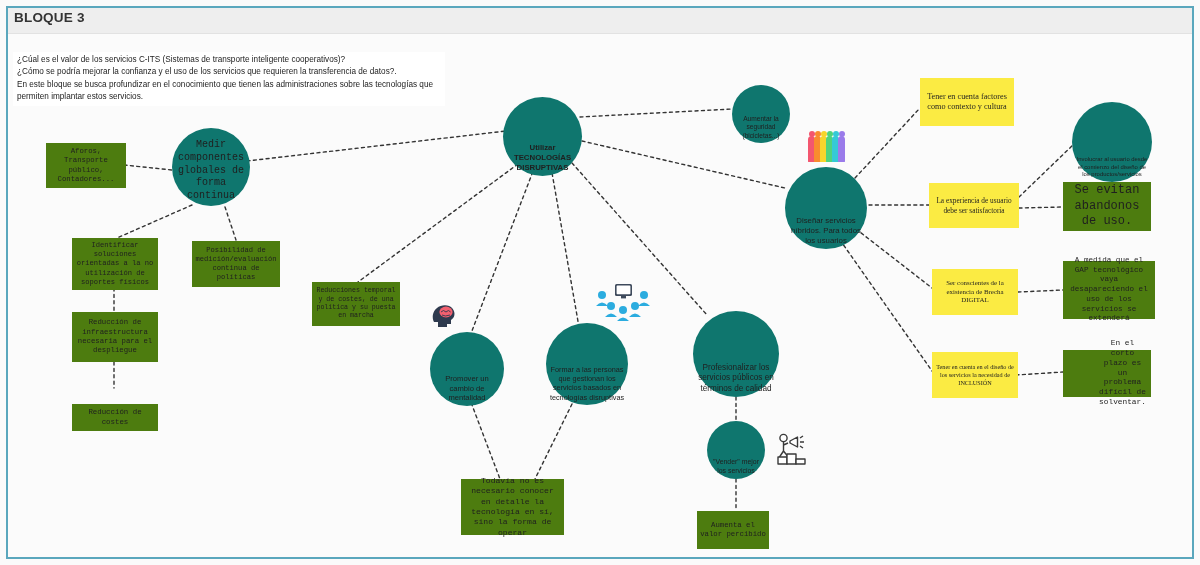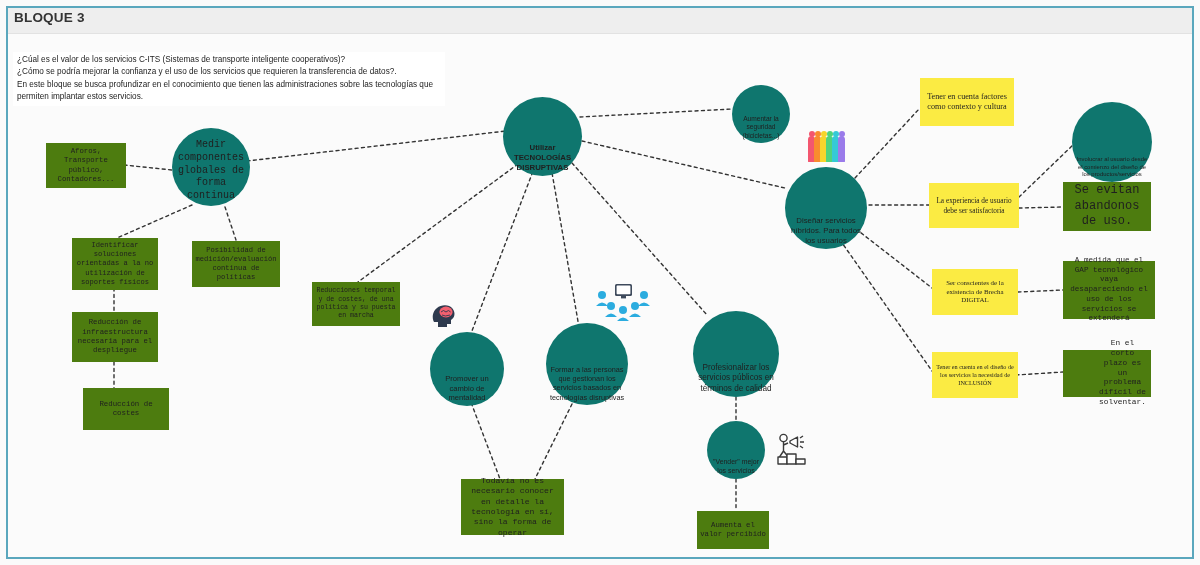--- a/index.html
+++ b/index.html
@@ -160,21 +160,21 @@
   </div>
 
   <div class="node box-blue" style="left:192px;top:241px;width:88px;height:46px;font-size:7.1px;">
     <span>Posibilidad de medición/evaluación continua de políticas</span>
   </div>
 
   <div class="node box-blue" style="left:72px;top:312px;width:86px;height:50px;font-size:7.3px;">
     <span>Reducción de infraestructura necesaria para el despliegue</span>
   </div>
 
-  <div class="node box-blue" style="left:72px;top:388px;width:86px;height:42px;font-size:7.4px;margin-left:11px;">
+  <div class="node box-blue" style="left:72px;top:404px;width:86px;height:27px;font-size:7.4px;">
     <span>Reducción de costes</span>
   </div>
 
   <div class="node circle" style="left:503px;top:97px;width:79px;height:79px;font-size:7.8px;font-weight:bold;">
     <span>Utilizar TECNOLOGÍAS DISRUPTIVAS</span>
   </div>
 
   <div class="node box-blue" style="left:312px;top:282px;width:88px;height:44px;font-size:6.6px;">
     <span>Reducciones temporal y de costes, de una política y su puesta en marcha</span>
   </div>

